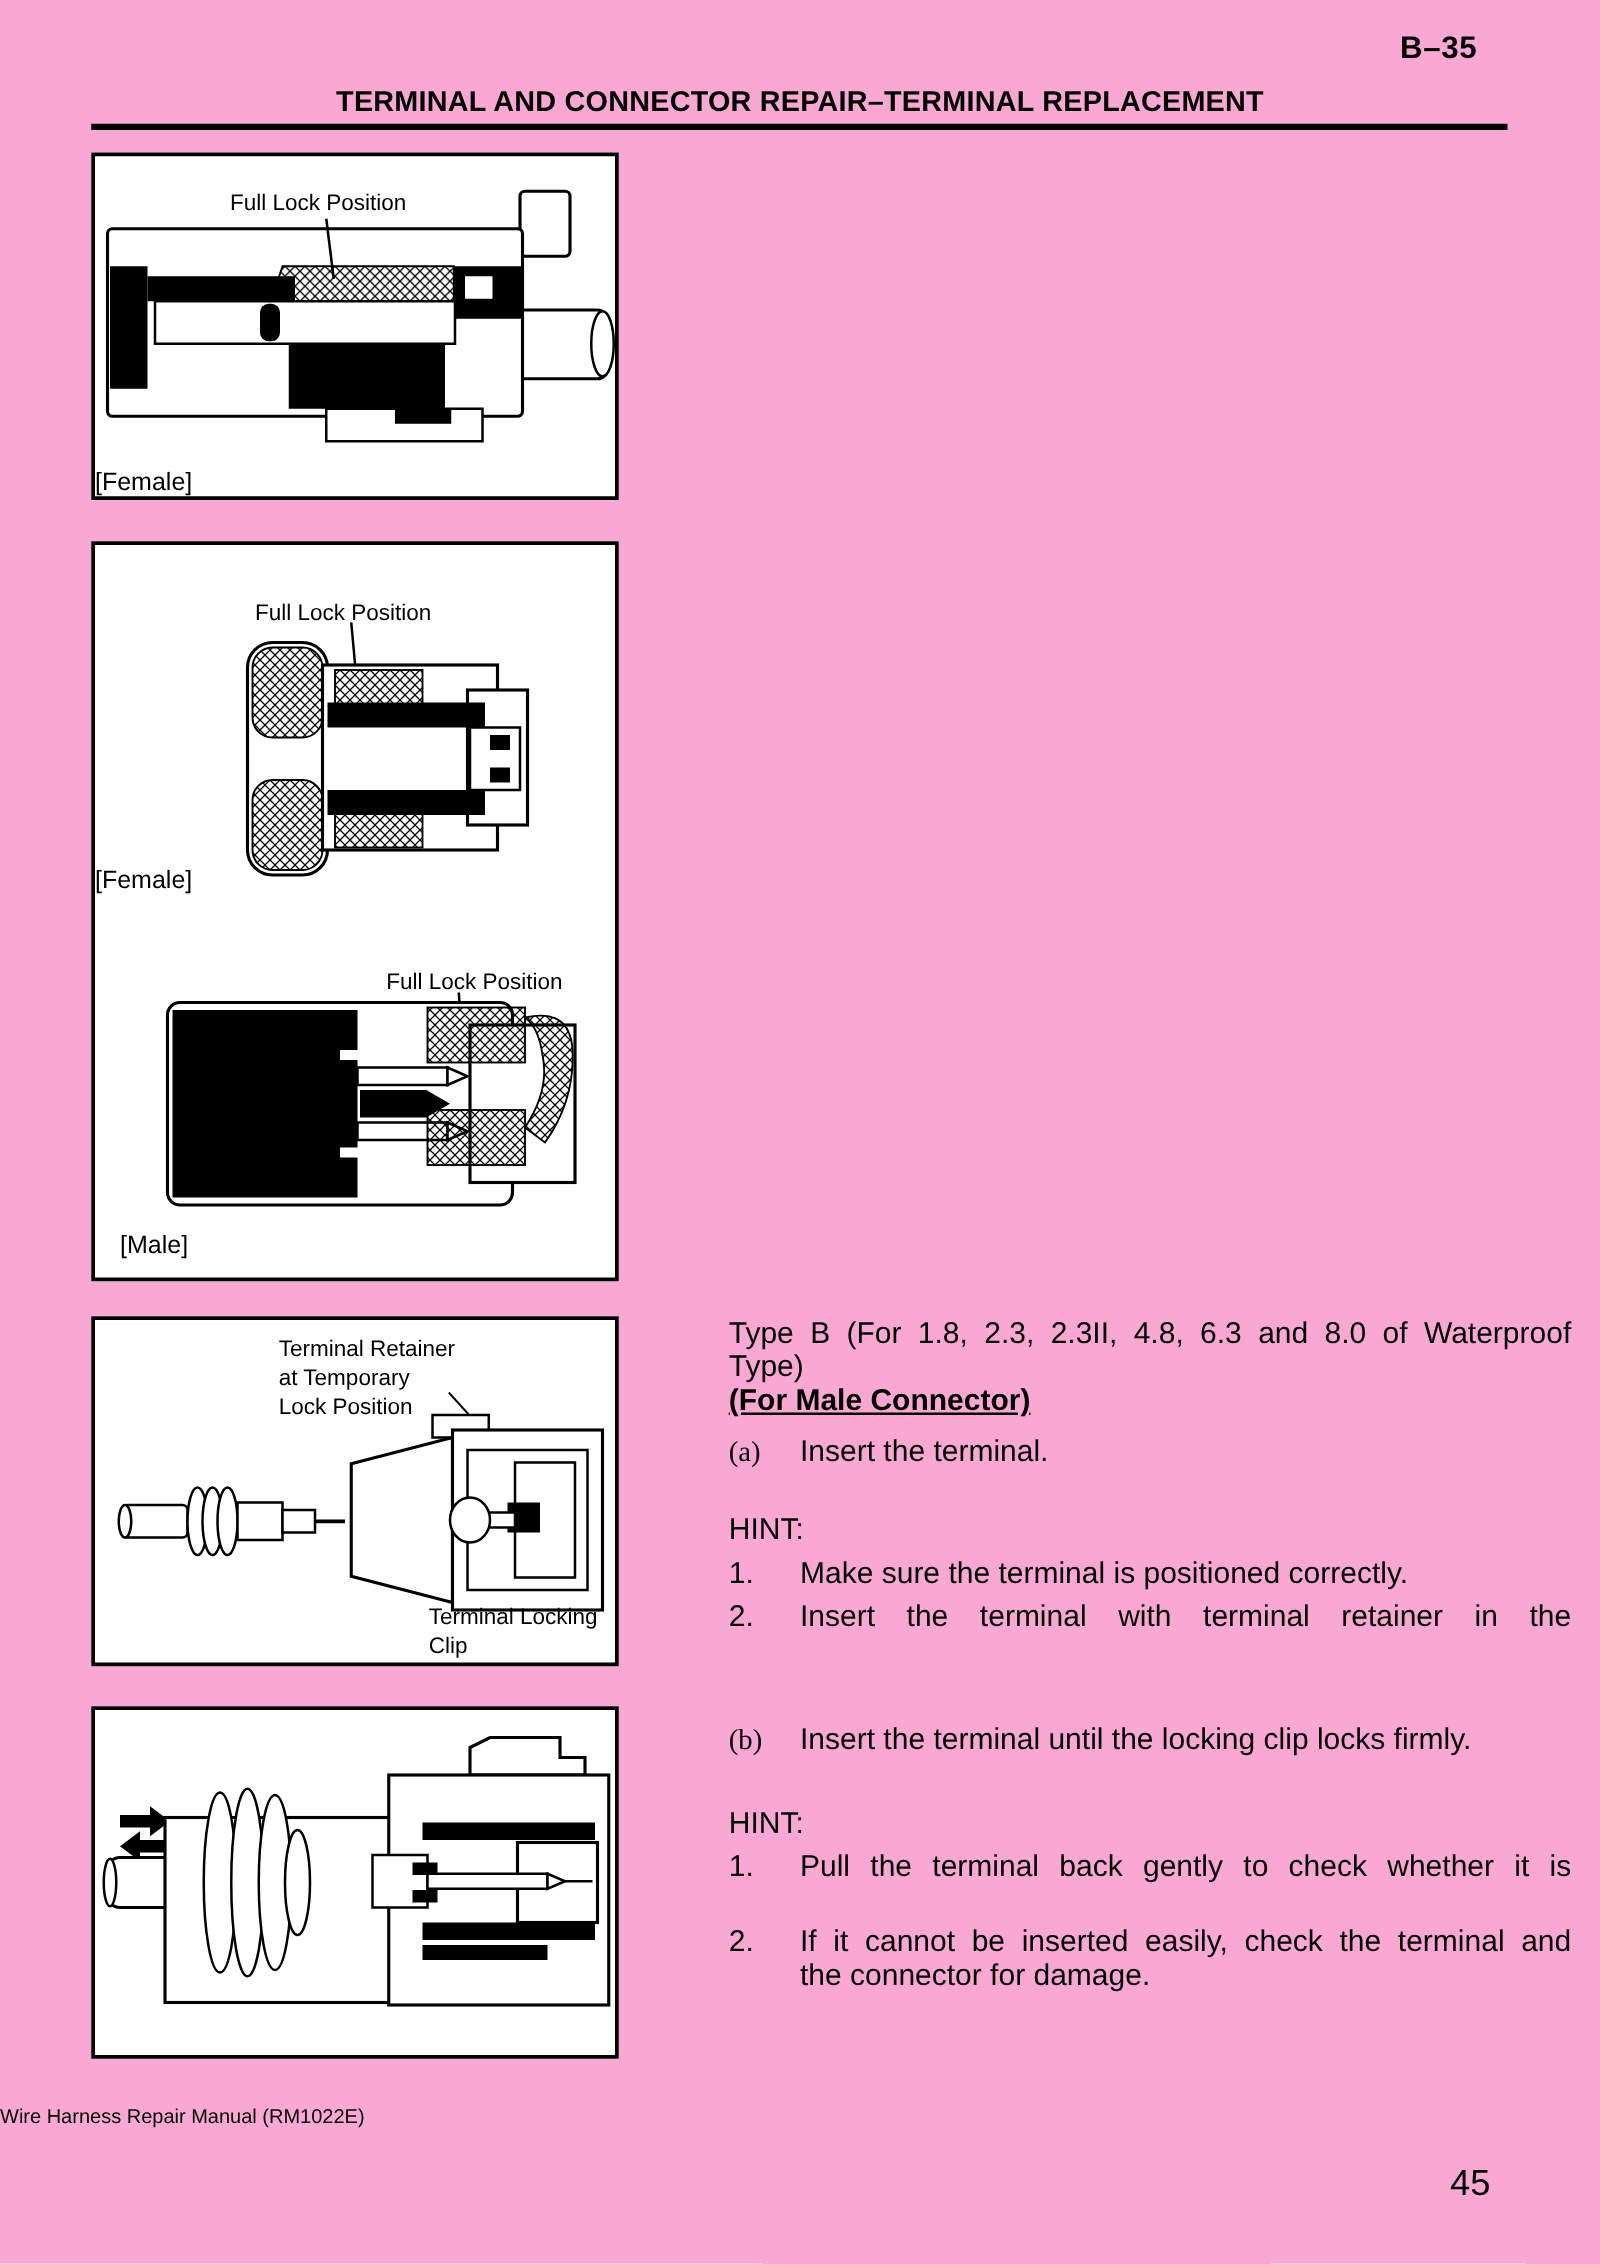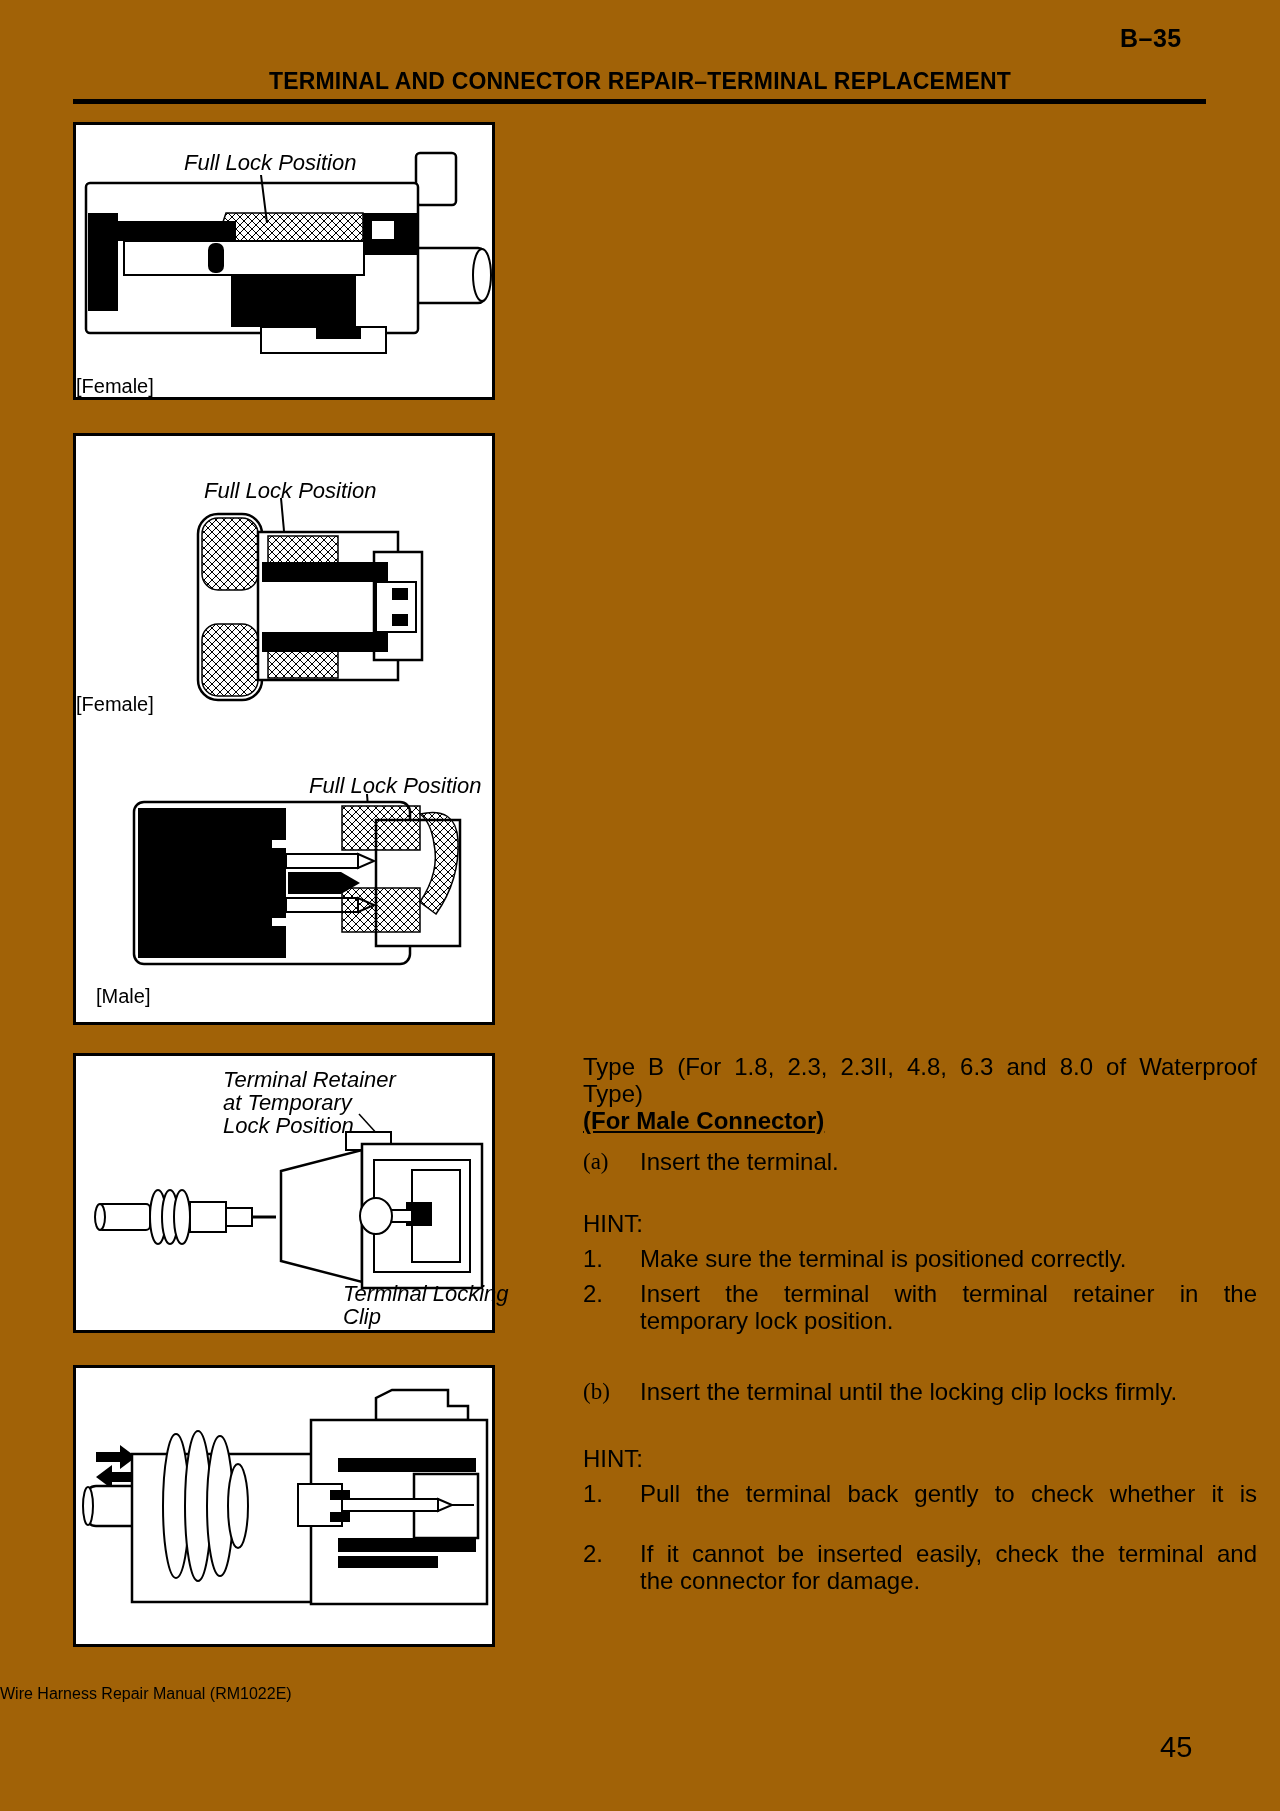--- a/index.html
+++ b/index.html
@@ -1,30 +1,30 @@
 <!DOCTYPE html>
 <html><head>
 <meta charset="utf-8">
 <style>
   html,body{margin:0;padding:0;background:#ffffff;}
-  #page{position:relative;width:1280px;height:1811px;background:#a16207;overflow:hidden;
+  #page{position:relative;width:1280px;height:1811px;background:#f9a8d4;overflow:hidden;
         font-family:"Liberation Sans",sans-serif;color:#000;}
   .abs{position:absolute;}
   
   #page-code{left:1120px;top:24px;font-size:25px;font-weight:bold;letter-spacing:.5px;}
   #doc-title{left:0;top:68px;width:1280px;text-align:center;font-size:23px;font-weight:bold;letter-spacing:.2px;}
   #title-rule{left:73px;top:99px;width:1133px;height:5px;background:#000;}
   
   .figbox{position:absolute;left:73px;width:422px;border:3px solid #000;background:#fff;box-sizing:border-box;}
   #box1{top:122px;height:278px;}
   #box2{top:433px;height:592px;}
   #box3{top:1053px;height:280px;}
   #box4{top:1365px;height:282px;}
   .figbox svg{position:absolute;left:0;top:0;}
-  .figlabel{position:absolute;font-size:22px;line-height:23px;white-space:nowrap;font-style:italic;}
+  .figlabel{position:absolute;font-size:18px;line-height:23px;white-space:nowrap;}
   .figcaption{position:absolute;left:0;width:100%;text-align:left;font-size:20px;}
   
   .rc{position:absolute;left:583px;width:674px;font-size:24px;line-height:27px;}
   .rc .marker{position:absolute;left:0;top:0;}
   .rc .serif{font-family:"Liberation Serif",serif;font-size:23px;}
   .rc .txt{margin-left:57px;width:617px;}
   .just{text-align:justify;text-align-last:justify;}
   .bold{font-weight:bold;}
   
   #footer-line{left:0;top:1685px;width:1262px;text-align:left;font-size:16px;}
@@ -208,21 +208,20 @@
 
   <div class="rc" style="top:1245px;">
     <span class="marker">1.</span>
     <div class="txt">Make sure the terminal is positioned correctly.</div>
   </div>
 
   <div class="rc" style="top:1280px;">
     <span class="marker">2.</span>
     <div class="txt">
       <div class="just">Insert the terminal with terminal retainer in the</div>
-      <div>temporary lock position.</div>
     </div>
   </div>
 
   <div class="rc" style="top:1378px;">
     <span class="marker serif">(b)</span>
     <div class="txt">Insert the terminal until the locking clip locks firmly.</div>
   </div>
 
   <div class="rc" style="top:1445px;">HINT:</div>
 

